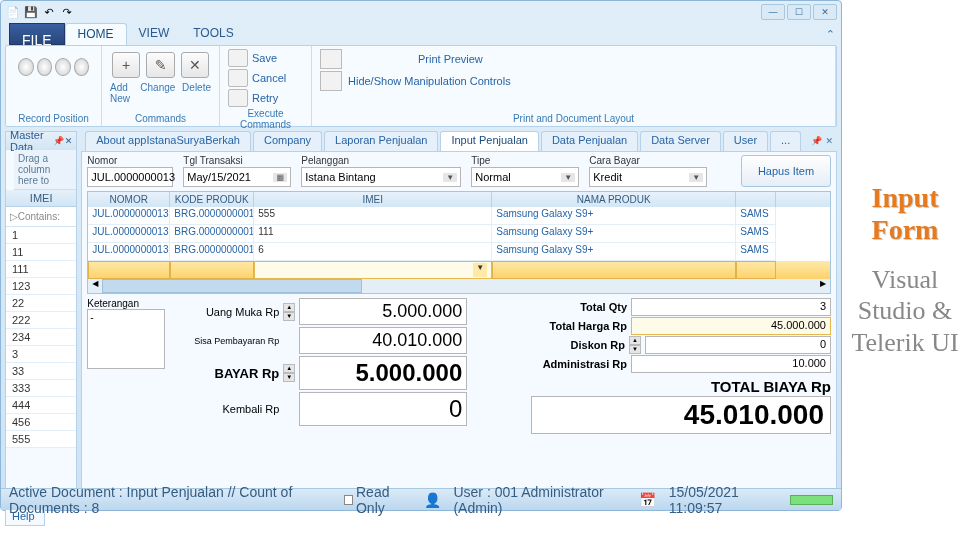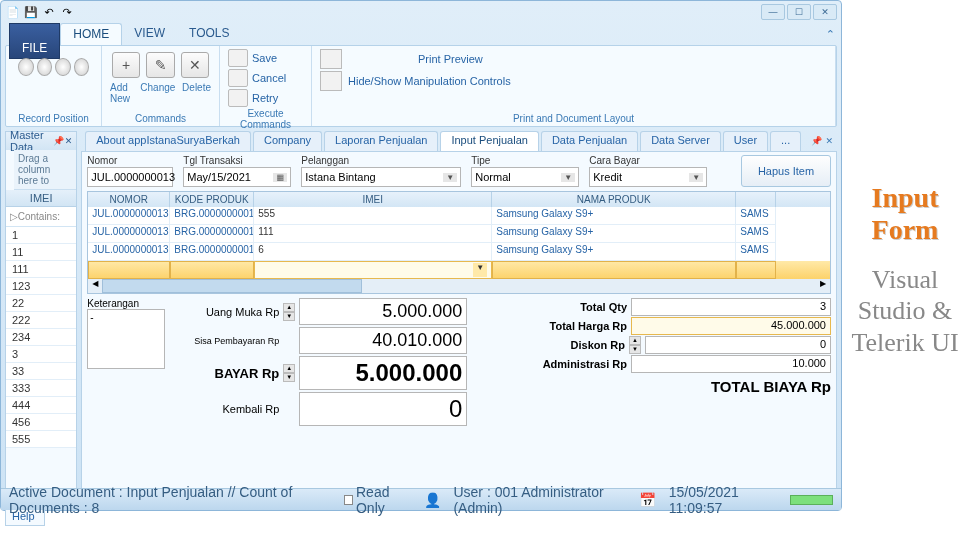--- a/index.html
+++ b/index.html
@@ -4,21 +4,21 @@
 <style>
 * { box-sizing: border-box; margin: 0; padding: 0; font-family: "Segoe UI", Tahoma, sans-serif; }
 body { width: 960px; height: 540px; overflow: hidden; background: #fff; position: relative; }
 .window { width: 842px; height: 511px; background: linear-gradient(#e0eef9, #cde3f5); border: 1px solid #8db6d9; border-radius: 4px; position: absolute; top: 0; left: 0; }
 .titlebar { height: 22px; display: flex; align-items: center; padding: 0 4px; }
 .qat { display: flex; gap: 2px; }
 .qat-btn { width: 16px; height: 16px; display: flex; align-items: center; justify-content: center; font-size: 11px; }
 .wincontrols { margin-left: auto; display: flex; gap: 2px; }
 .wincontrols .wc { width: 24px; height: 16px; background: #d9eaf6; border: 1px solid #a8c8e0; border-radius: 2px; display: flex; align-items: center; justify-content: center; font-size: 9px; color: #3b6a94; }
 .ribbontabs { height: 22px; display: flex; padding-left: 8px; }
-.file-btn { background: linear-gradient(#3a5fa0,#28467a); color: #fff; padding: 17px 12px; font-size: 12px; border: 1px solid #1f3a66; }
+.file-btn { background: linear-gradient(#3a5fa0,#28467a); color: #fff; padding: 8px 12px; font-size: 14px; border: 1px solid #1f3a66; }
 .rtab { padding: 3px 12px; font-size: 12px; color: #2a5a8e; }
 .rtab.active { background: #f5fbff; border: 1px solid #b5d2e9; border-bottom: none; border-radius: 3px 3px 0 0; color: #1a4d7d; }
 .ribbonpanel { background: #f5fbff; border: 1px solid #b5d2e9; margin: 0 4px; height: 82px; display: flex; border-radius: 2px; }
 .rgroup { border-right: 1px solid #c9def0; padding: 2px 8px; display: flex; flex-direction: column; }
 .rgroup .lbl { font-size: 10px; color: #3b7ab5; text-align: center; margin-top: auto; }
 .navcircles { display: flex; gap: 3px; align-items: center; padding: 10px 4px; }
 .navcircles span { width: 18px; height: 18px; border-radius: 50%; background: radial-gradient(#fff,#ccc); border: 1px solid #aaa; }
 .cmd-btns { display: flex; gap: 6px; padding: 4px 2px; }
 .cmd-btn { width: 30px; height: 26px; background: linear-gradient(#fcfcfc,#e6e6e6); border: 1px solid #aaa; border-radius: 3px; display: flex; align-items: center; justify-content: center; font-size: 14px; color: #555; }
 .cmd-lbls { display: flex; gap: 2px; font-size: 10px; color: #3b7ab5; }
@@ -364,20 +364,21 @@
                   <span>▲</span>
                   <span>▼</span>
                 </div>
                 <div class="sum-inp" style="width:186px">0</div>
               </div>
             <div class="sum-row">
                 <label>Administrasi Rp</label>
                 <div class="sum-inp">10.000</div>
               </div>
             <div class="total-lbl">TOTAL BIAYA Rp</div>
+            <div class="total-val">45.010.000</div>
           </div>
         </div>
       </div>
     </div>
   </div>
 
   <div class="help">Help</div>
 
   <div class="statusbar">
     <span>Active Document : Input Penjualan // Count of Documents : 8</span>

